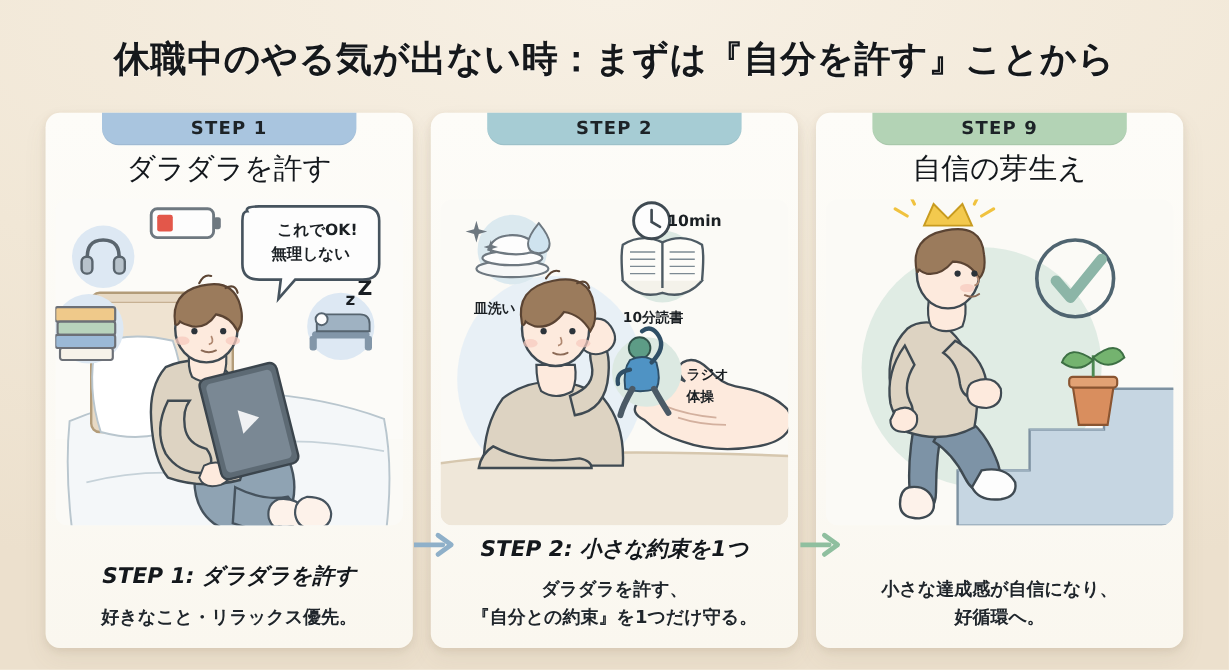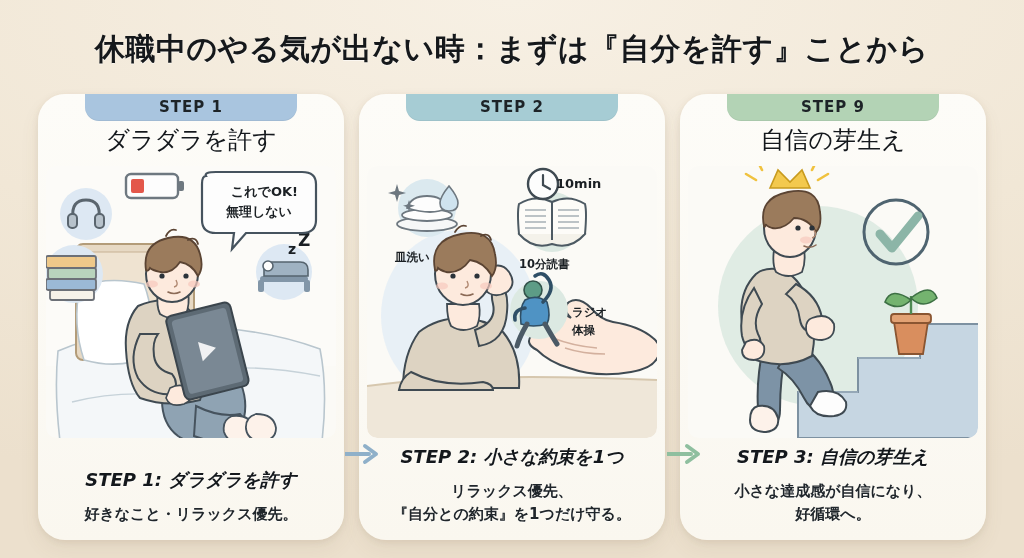--- a/index.html
+++ b/index.html
@@ -27,21 +27,21 @@
   }
   
   .cards{
     position:absolute;left:38px;top:94px;width:948px;height:446px;
     display:flex;justify-content:space-between;
   }
   .card{
     position:relative;
     width:306px;height:446px;
     background:linear-gradient(180deg,#fdfcf8 0%,#fbf9f3 70%,#faf7ef 100%);
-    border-radius:27px;
+    border-radius:12px;
     box-shadow:0 2px 6px rgba(120,100,70,.12), 0 10px 20px rgba(120,100,70,.07);
     overflow:hidden;
   }
   
   .pill{
     position:absolute;left:50%;top:-1px;transform:translateX(-50%);
     min-width:212px;height:28px;line-height:28px;
     border-radius:0 0 14px 14px;
     text-align:center;
     font-size:15px;font-weight:bold;letter-spacing:1px;
@@ -296,21 +296,21 @@
             </g>
             <text x="205" y="150" class="icon-lbl">ラジオ</text>
             <text x="205" y="168" class="icon-lbl">体操</text>
           </g>
         </svg>
       </div>
 
       <div class="cap">
         <div class="cap-title s2">STEP 2: 小さな約束を1つ</div>
         <div class="cap-body">
-          <div>リラックス優先、</div>
+          <div>ダラダラを許す、</div>
           <div>『自分との約束』を1つだけ守る。</div>
         </div>
       </div>
     </div>
 
     <div class="card">
       <div class="pill s3">STEP 9</div>
       <div class="card-h">自信の芽生え</div>
 
       <div class="stage">
@@ -368,21 +368,20 @@
 
             <g>
               <circle cx="208" cy="66" r="32" fill="none" stroke="#4f6470" stroke-width="3"></circle>
               <path d="M192 68 l12 14 l26 -32" fill="none" stroke="#8cb5a7" stroke-width="9" stroke-linecap="round" stroke-linejoin="round"></path>
             </g>
           </g>
         </svg>
       </div>
 
       <div class="cap">
-        <div class="cap-title s3">STEP 3: 自信の芽生え</div>
         <div class="cap-body">
           <div>小さな達成感が自信になり、</div>
           <div>好循環へ。</div>
         </div>
       </div>
     </div>
 
   </div>
 
   <div class="arrow" id="arrow-1">

